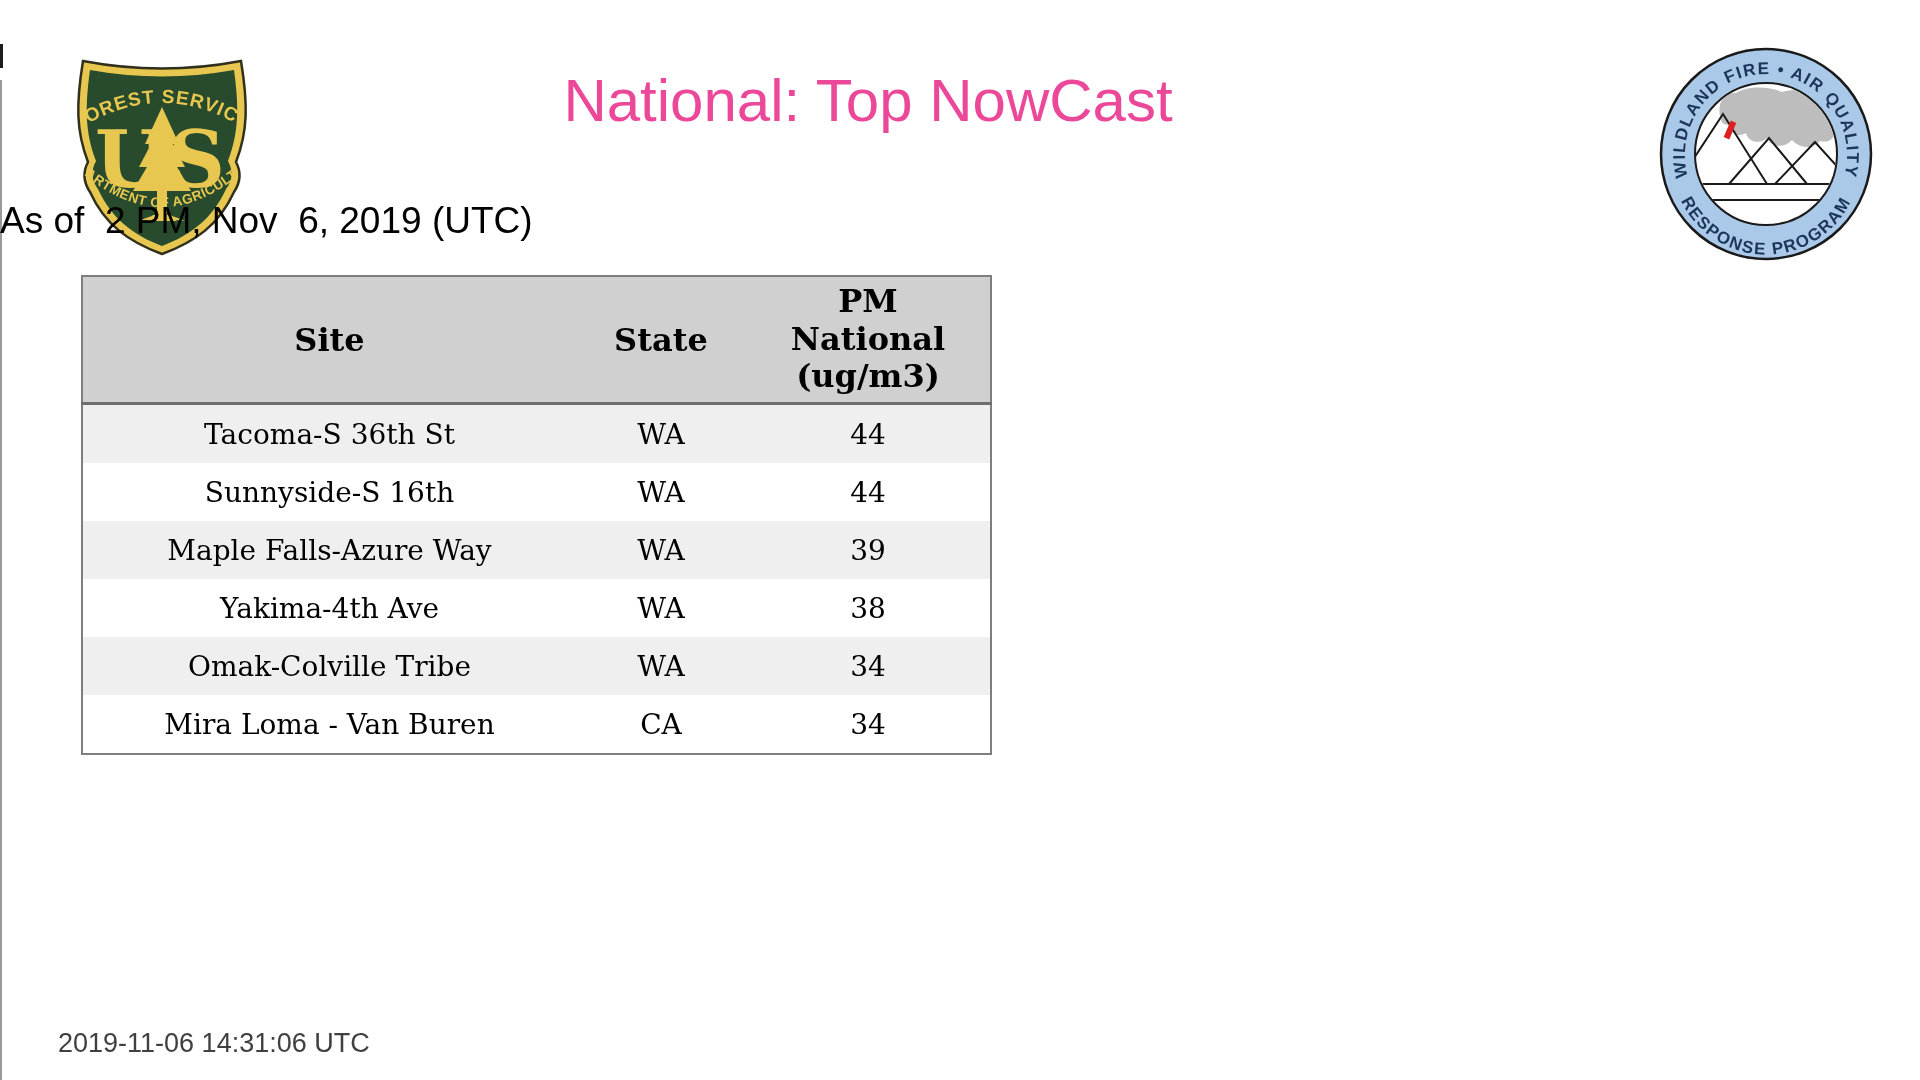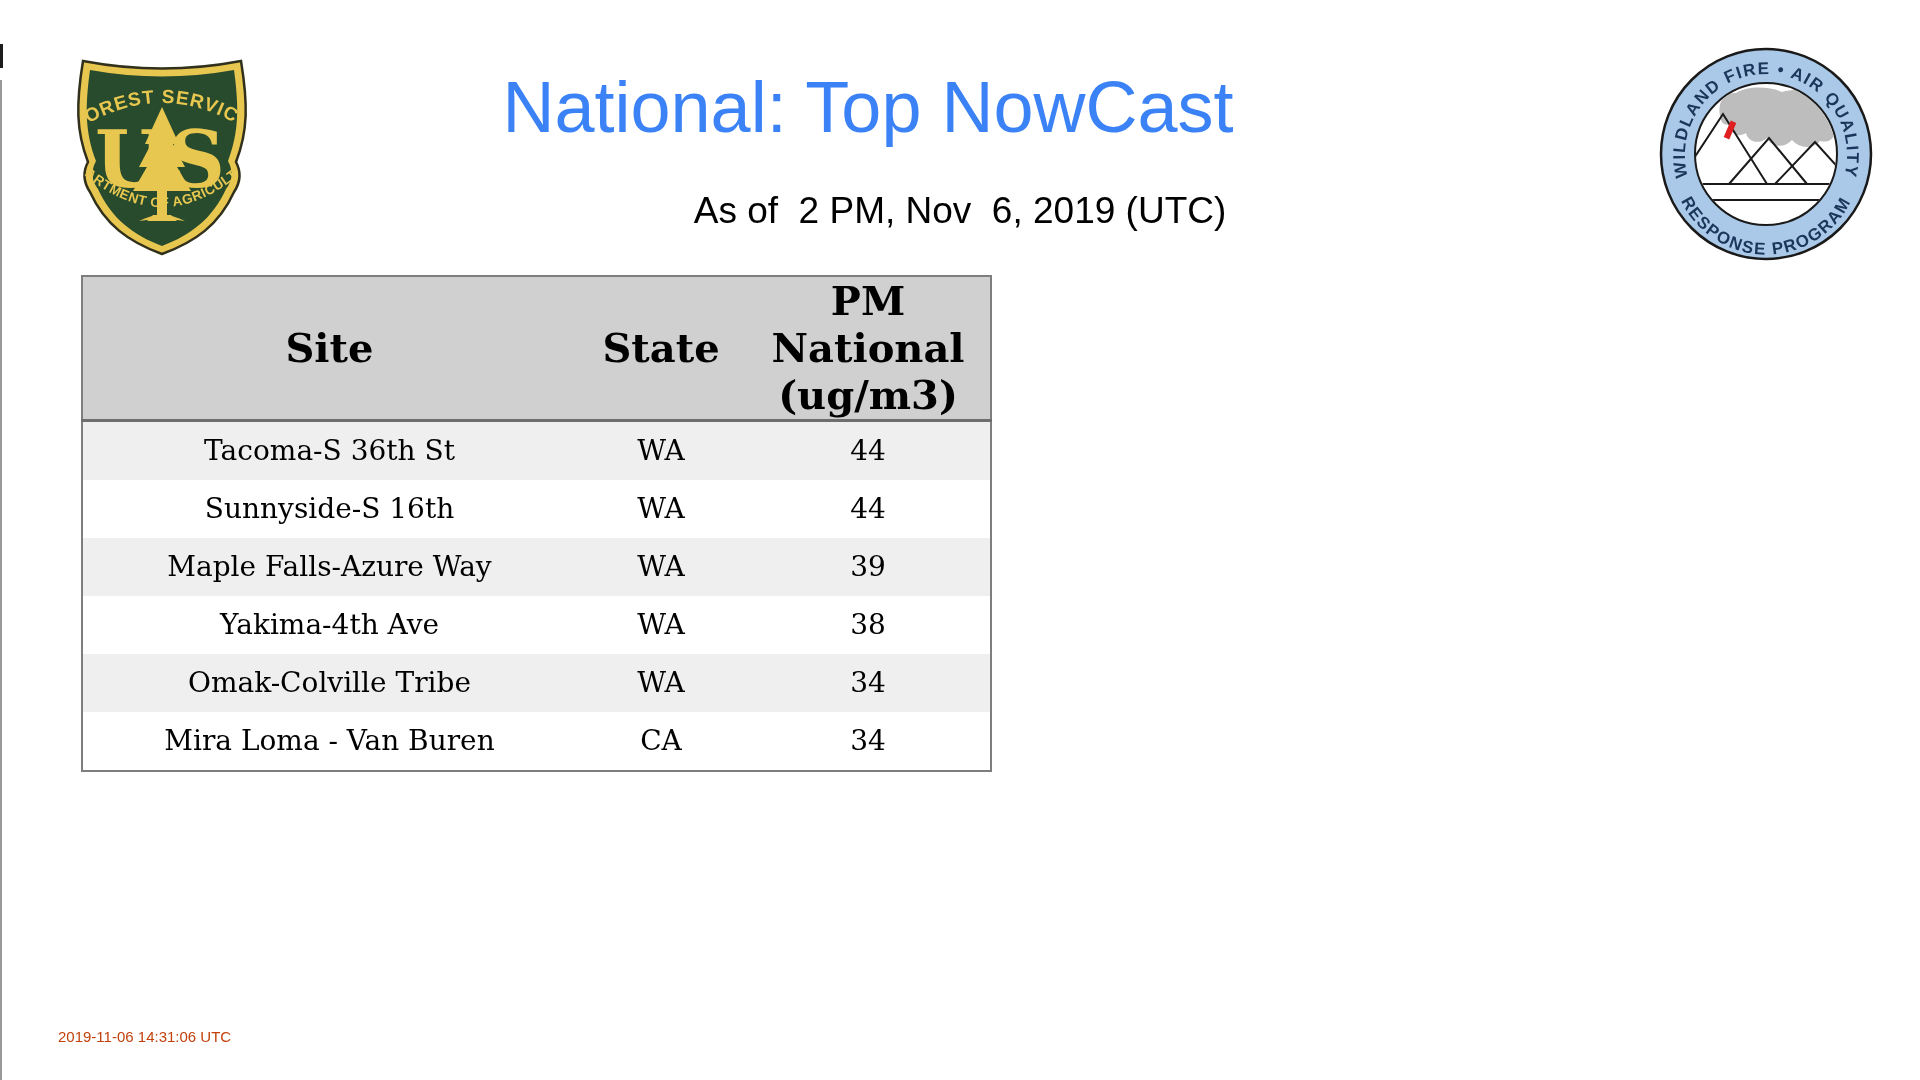--- a/index.html
+++ b/index.html
@@ -6,54 +6,54 @@
   body{
     width:1920px;height:1080px;position:relative;background:#ffffff;
     font-family:"Liberation Sans",sans-serif;overflow:hidden;
   }
   
   .edge-tick{position:absolute;left:0;top:44px;width:3px;height:24px;background:#1c1c1c;}
   .edge-line{position:absolute;left:0;top:80px;width:2px;height:1000px;background:#9a9a9a;}
 
   .page-title{
     position:absolute;left:0;top:66px;width:1736px;text-align:center;
-    font-size:72px;color:#3b82f6;font-weight:400;letter-spacing:0px;
+    font-size:60px;color:#ec4899;font-weight:400;letter-spacing:0px;
   }
   .page-subtitle{
-    position:absolute;left:0;top:190px;width:1920px;text-align:center;
+    position:absolute;left:0;top:200px;width:1920px;text-align:left;
     font-size:37px;color:#000;white-space:pre;
   }
   .fs-logo{position:absolute;left:67px;top:49px;}
   .wf-logo{position:absolute;left:1659px;top:42px;}
 
   .nowcast-table-wrap{position:absolute;left:81px;top:275px;}
   table.nowcast{
     border-collapse:collapse;table-layout:fixed;width:909px;
     font-family:"DejaVu Serif","Liberation Serif",serif;
     border:2px solid #7e7e7e;
   }
   table.nowcast col.c-site{width:494px;}
   table.nowcast col.c-state{width:170px;}
   table.nowcast col.c-value{width:245px;}
   table.nowcast thead th{
     background:#d0d0d0;border-bottom:3px solid #6e6e6e;
-    font-size:40px;font-weight:bold;color:#000;
+    font-size:32px;font-weight:bold;color:#000;
     height:125px;vertical-align:middle;text-align:center;padding:0;
   }
   table.nowcast thead .hdr-multiline{line-height:1.18;}
   table.nowcast tbody td{
     font-size:28px;color:#000;text-align:center;vertical-align:middle;
     height:58px;padding:0;
   }
   table.nowcast tbody tr:nth-child(odd){background:#efefef;}
   table.nowcast tbody tr:nth-child(even){background:#ffffff;}
 
   .footer-timestamp{
     position:absolute;left:58px;top:1028px;
-    font-size:15px;color:#c2410c;
+    font-size:27px;color:#404040;
   }
 </style>
 </head>
 <body>
 
 <div class="edge-tick"></div>
 <div class="edge-line"></div>
 
 <div class="fs-logo">
   <svg width="190" height="209" viewBox="0 0 190 209">

